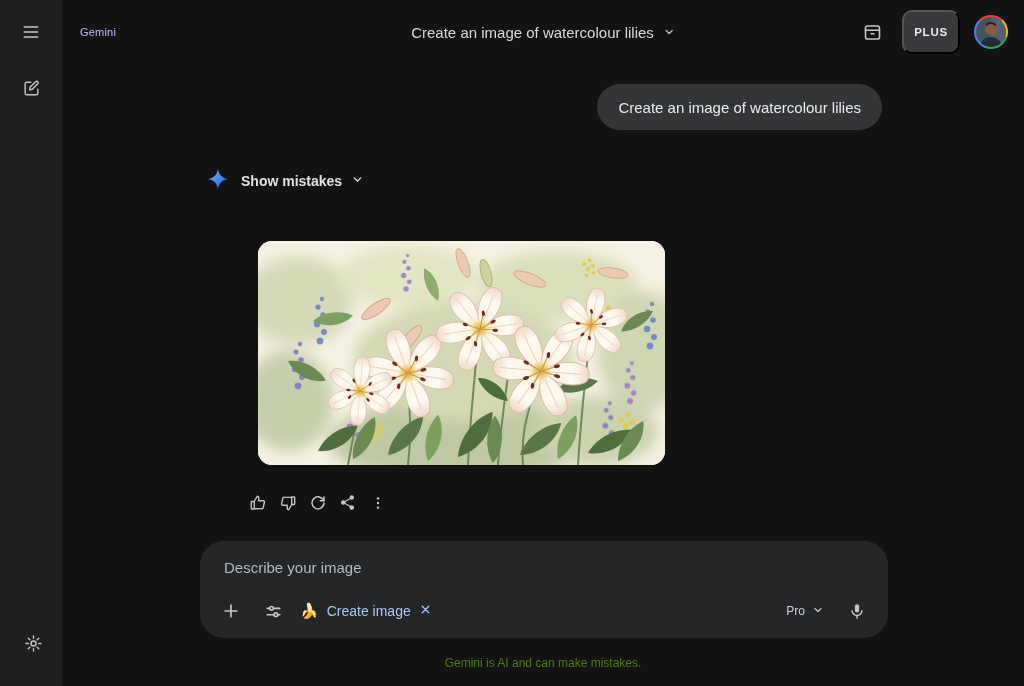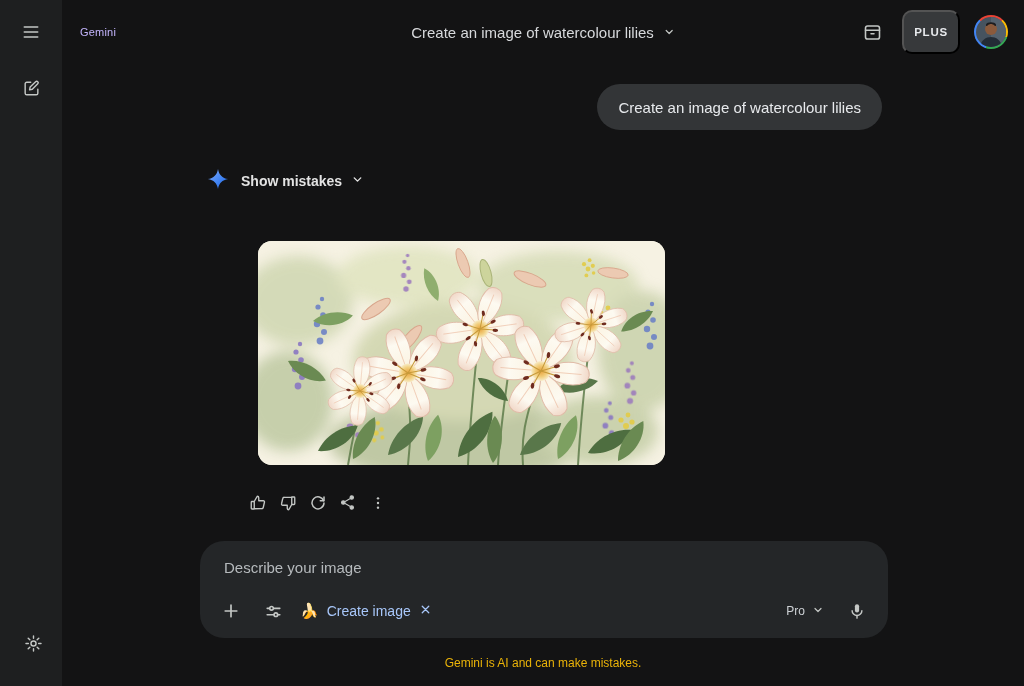--- a/index.html
+++ b/index.html
@@ -102,21 +102,21 @@
   }
   .tool-chip .chip-emoji { font-size:15px; }
   .spacer { flex:1; }
   .model-select {
     display:flex; align-items:center; gap:7px; cursor:pointer;
     background:transparent; border:none; color:#cdd1d5;
     font-family:inherit; font-size:12px; margin-right:17px;
   }
   .footer-note {
     position:absolute; left:62px; right:0; top:656px; text-align:center;
-    font-size:12px; color:#eab308;
+    font-size:12px; color:#4d7c0f;
   }
 </style>
 </head>
 <body>
 
 <div id="app">
 
   <aside class="sidebar">
     <button class="icon-btn menu-btn">
       <span>

